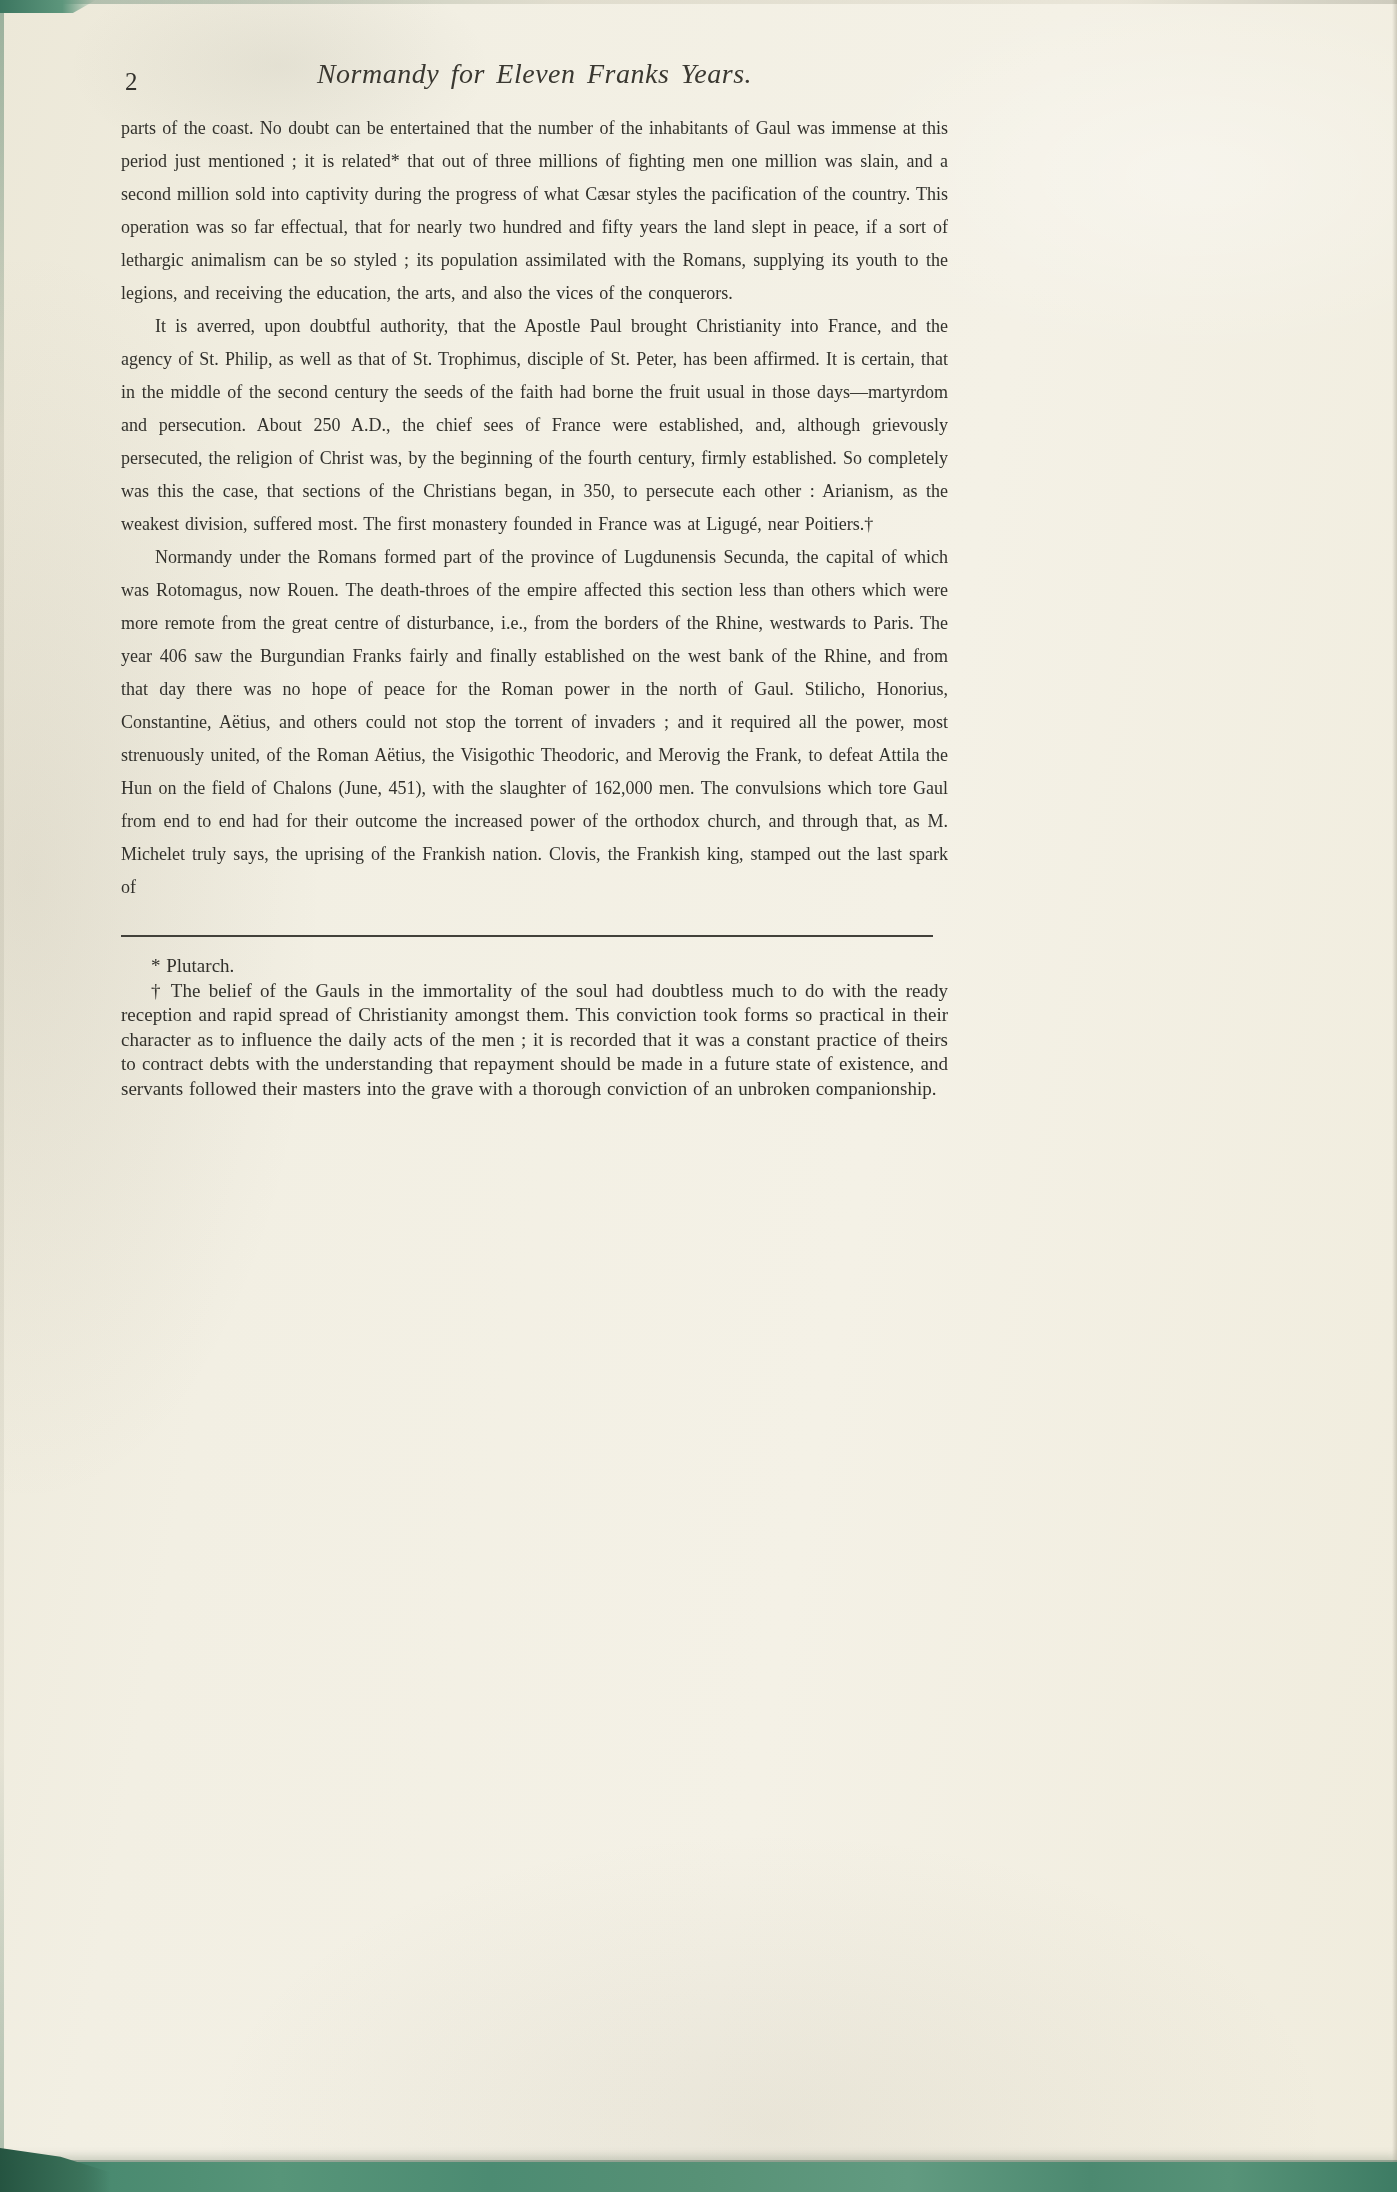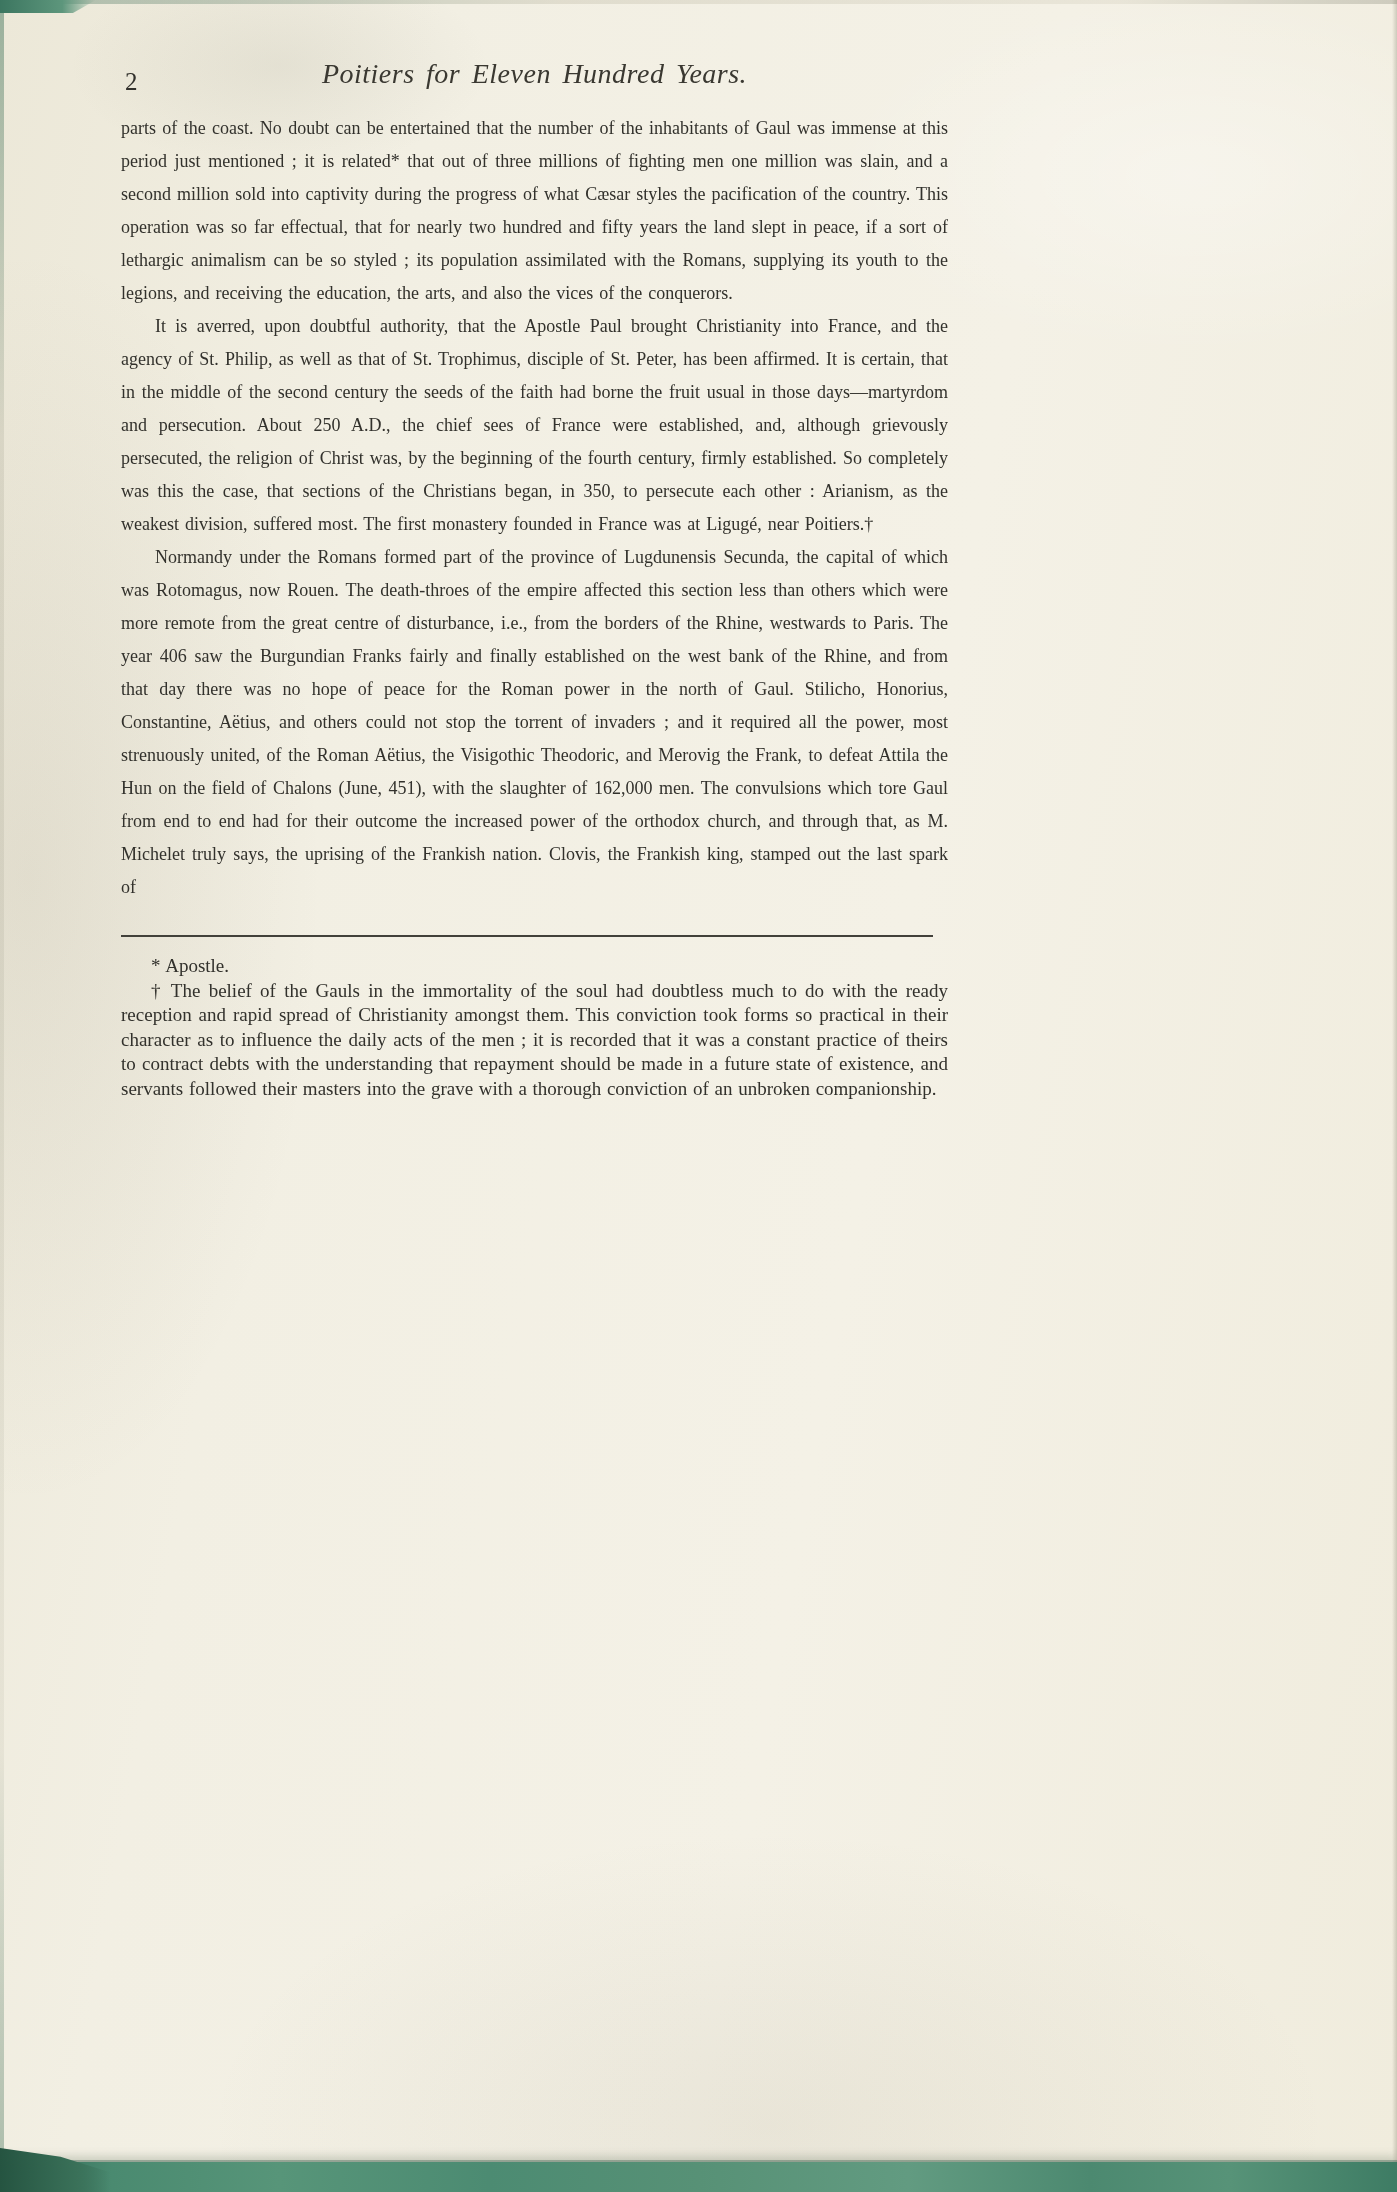--- a/index.html
+++ b/index.html
@@ -141,29 +141,29 @@
 <div class="edge-left"></div>
 <div class="edge-right"></div>
 <div class="corner-top-left"></div>
 <div class="edge-bottom"></div>
 <div class="edge-bottom-left"></div>
 
 <div class="page-content">
 
   <div class="header">
     <span class="page-number">2</span>
-    <span class="running-title">Poitiers for Eleven Hundred Years.</span>
+    <span class="running-title">Normandy for Eleven Franks Years.</span>
   </div>
 
   <div class="body-text">
     <p class="no-indent">parts of the coast.  No doubt can be entertained that the number of the inhabitants of Gaul was immense at this period just mentioned ;  it is related* that out of three millions of fighting men one million was slain, and a second million sold into captivity during the progress of what Cæsar styles the pacification of the country.  This operation was so far effectual, that for nearly two hundred and fifty years the land slept in peace, if a sort of lethargic animalism can be so styled ; its population assimilated with the Romans, supplying its youth to the legions, and receiving the education, the arts, and also the vices of the conquerors.</p>
     <p>It is averred, upon doubtful authority, that the Apostle Paul brought Christianity into France, and the agency of St. Philip, as well as that of St. Trophimus, disciple of St. Peter, has been affirmed.  It is certain, that in the middle of the second century the seeds of the faith had borne the fruit usual in those days—martyrdom and persecution.  About 250 A.D., the chief sees of France were established, and, although grievously persecuted, the religion of Christ was, by the beginning of the fourth century, firmly established.  So completely was this the case, that sections of the Christians began, in 350, to persecute each other : Arianism, as the weakest division, suffered most.  The first monastery founded in France was at Ligugé, near Poitiers.†</p>
     <p>Normandy under the Romans formed part of the province of Lugdunensis Secunda, the capital of which was Rotomagus, now Rouen.  The death-throes of the empire affected this section less than others which were more remote from the great centre of disturbance, i.e., from the borders of the Rhine, westwards to Paris.  The year 406 saw the Burgundian Franks fairly and finally established on the west bank of the Rhine, and from that day there was no hope of peace for the Roman power in the north of Gaul. Stilicho, Honorius, Constantine, Aëtius, and others could not stop the torrent of invaders ; and it required all the power, most strenuously united, of the Roman Aëtius, the Visigothic Theodoric, and Merovig the Frank, to defeat Attila the Hun on the field of Chalons (June, 451), with the slaughter of 162,000 men.  The convulsions which tore Gaul from end to end had for their outcome the increased power of the orthodox church, and through that, as M. Michelet truly says, the uprising of the Frankish nation.  Clovis, the Frankish king, stamped out the last spark of</p>
   </div>
 
   <hr class="footnote-rule">
 
   <div class="footnotes">
-    <p>* Apostle.</p>
+    <p>* Plutarch.</p>
     <p>† The belief of the Gauls in the immortality of the soul had doubtless much to do with the ready reception and rapid spread of Christianity amongst them.  This conviction took forms so practical in their character as to influence the daily acts of the men ; it is recorded that it was a constant practice of theirs to contract debts with the understanding that repayment should be made in a future state of existence, and servants followed their masters into the grave with a thorough conviction of an unbroken companionship.</p>
   </div>
 
 </div>
 
 </body></html>

